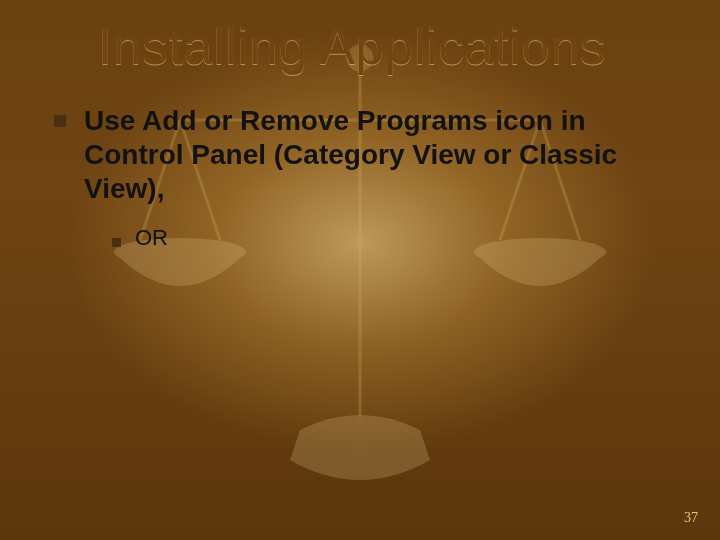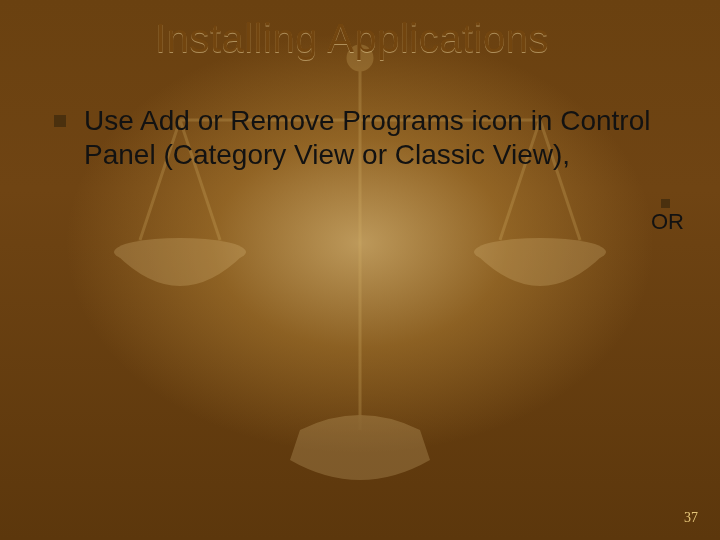--- a/index.html
+++ b/index.html
@@ -28,56 +28,56 @@
     inset: 0;
     opacity: 0.25;
     pointer-events: none;
   }
   .title {
     position: absolute;
     top: 16px;
     left: 0;
     right: 16px;
     text-align: center;
-    font-size: 40px;
+    font-size: 52px;
     font-weight: 400;
     color: #72450f;
     text-shadow: 0 1px 0 rgba(255, 235, 180, 0.45);
     letter-spacing: 0.5px;
   }
   .body {
     position: absolute;
     top: 96px;
     left: 54px;
     right: 36px;
     bottom: 40px;
   }
   .l1 {
     display: flex;
     align-items: flex-start;
     margin: 8px 0 18px 0;
+    font-weight: bold;
   }
   .l1 .bullet {
     flex: 0 0 auto;
     width: 12px;
     height: 12px;
     background: #4a300e;
     margin-top: 11px;
     margin-right: 18px;
   }
   .l1 .text {
     font-size: 28px;
     line-height: 1.22;
     color: #121212;
   }
   .l2 {
     display: flex;
-    align-items: flex-end;
+    align-items: center;
     margin: 4px 0 22px 58px;
-    flex-direction: column;
   }
   .l2 .bullet {
     flex: 0 0 auto;
     width: 9px;
     height: 9px;
     background: #4a300e;
     margin-top: 9px;
     margin-right: 14px;
   }
   .l2 .text {

